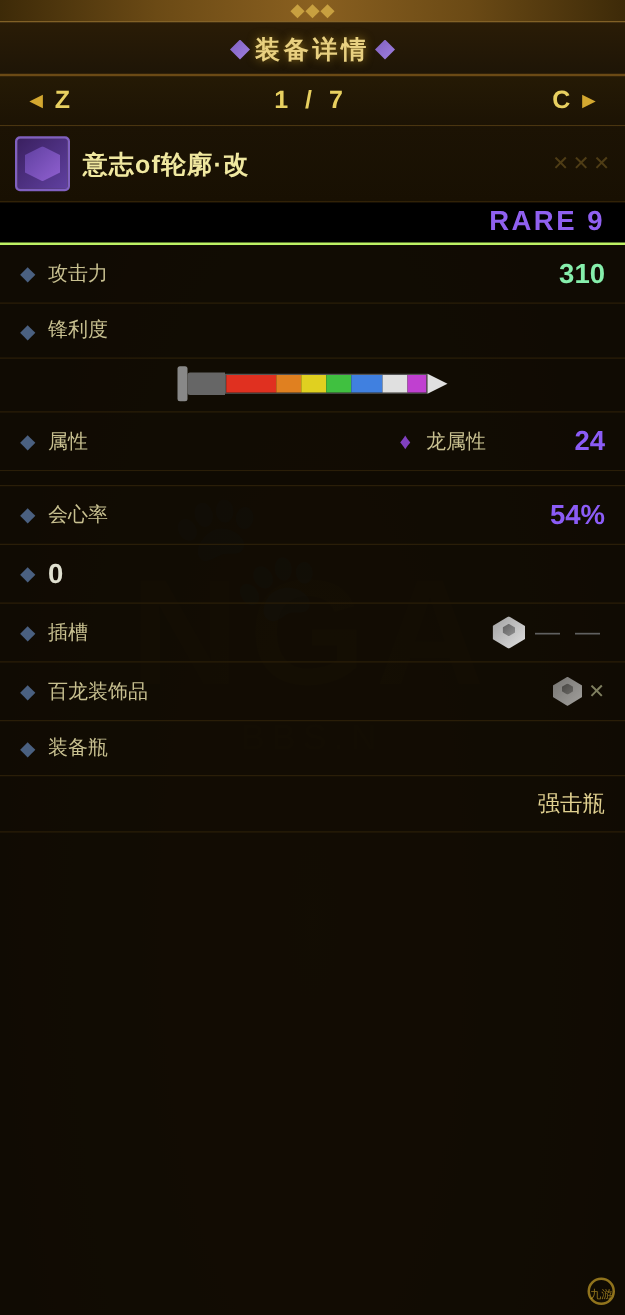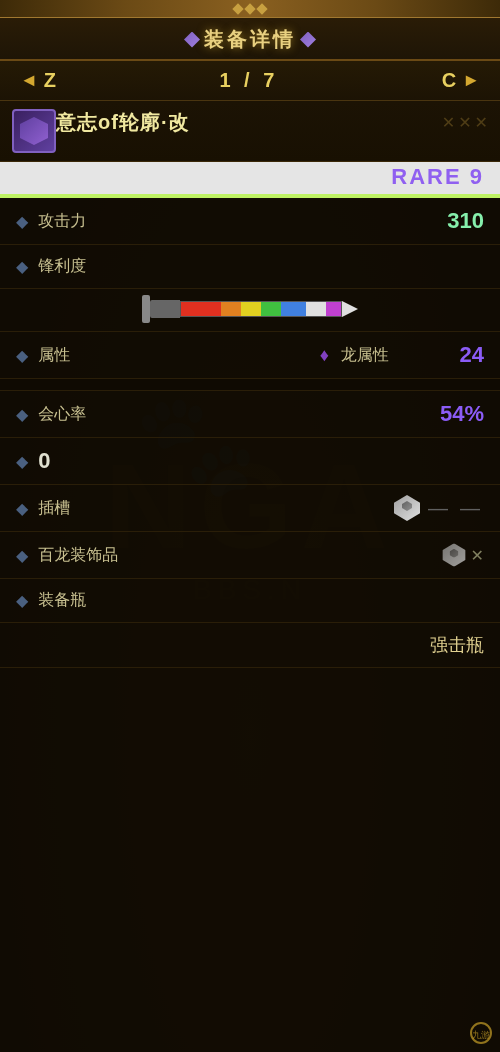--- a/index.html
+++ b/index.html
@@ -148,23 +148,24 @@
       color: #e8d060;
       font-size: 20px;
       font-weight: bold;
       letter-spacing: 4px;
     }
 
     
     .item-name-row {
       background: linear-gradient(180deg, #1c1304 0%, #181002 100%);
       display: flex;
-      align-items: flex-start;
+      align-items: center;
       padding: 8px 12px;
       border-bottom: 1px solid #3a2808;
+      gap: 10px;
     }
 
     .item-icon {
       width: 44px; height: 44px;
       background: linear-gradient(135deg, #3a2060, #6040a0);
       border: 2px solid #8060c0;
       border-radius: 4px;
       display: flex;
       align-items: center;
       justify-content: center;
@@ -180,25 +181,25 @@
     .item-name {
       color: #f0e8a0;
       font-size: 20px;
       font-weight: bold;
       letter-spacing: 1px;
       flex: 1;
     }
 
     
     .rare-row {
-      background: #e5e5e5;
+      background: #000000;
       display: flex;
       justify-content: flex-end;
       padding: 2px 16px 4px;
-      border-bottom: 4px solid #bef264;
+      border-bottom: 2px solid #bef264;
     }
 
     .rare-badge {
       font-size: 22px;
       font-weight: bold;
       letter-spacing: 2px;
     }
 
     
     .stats-container {

